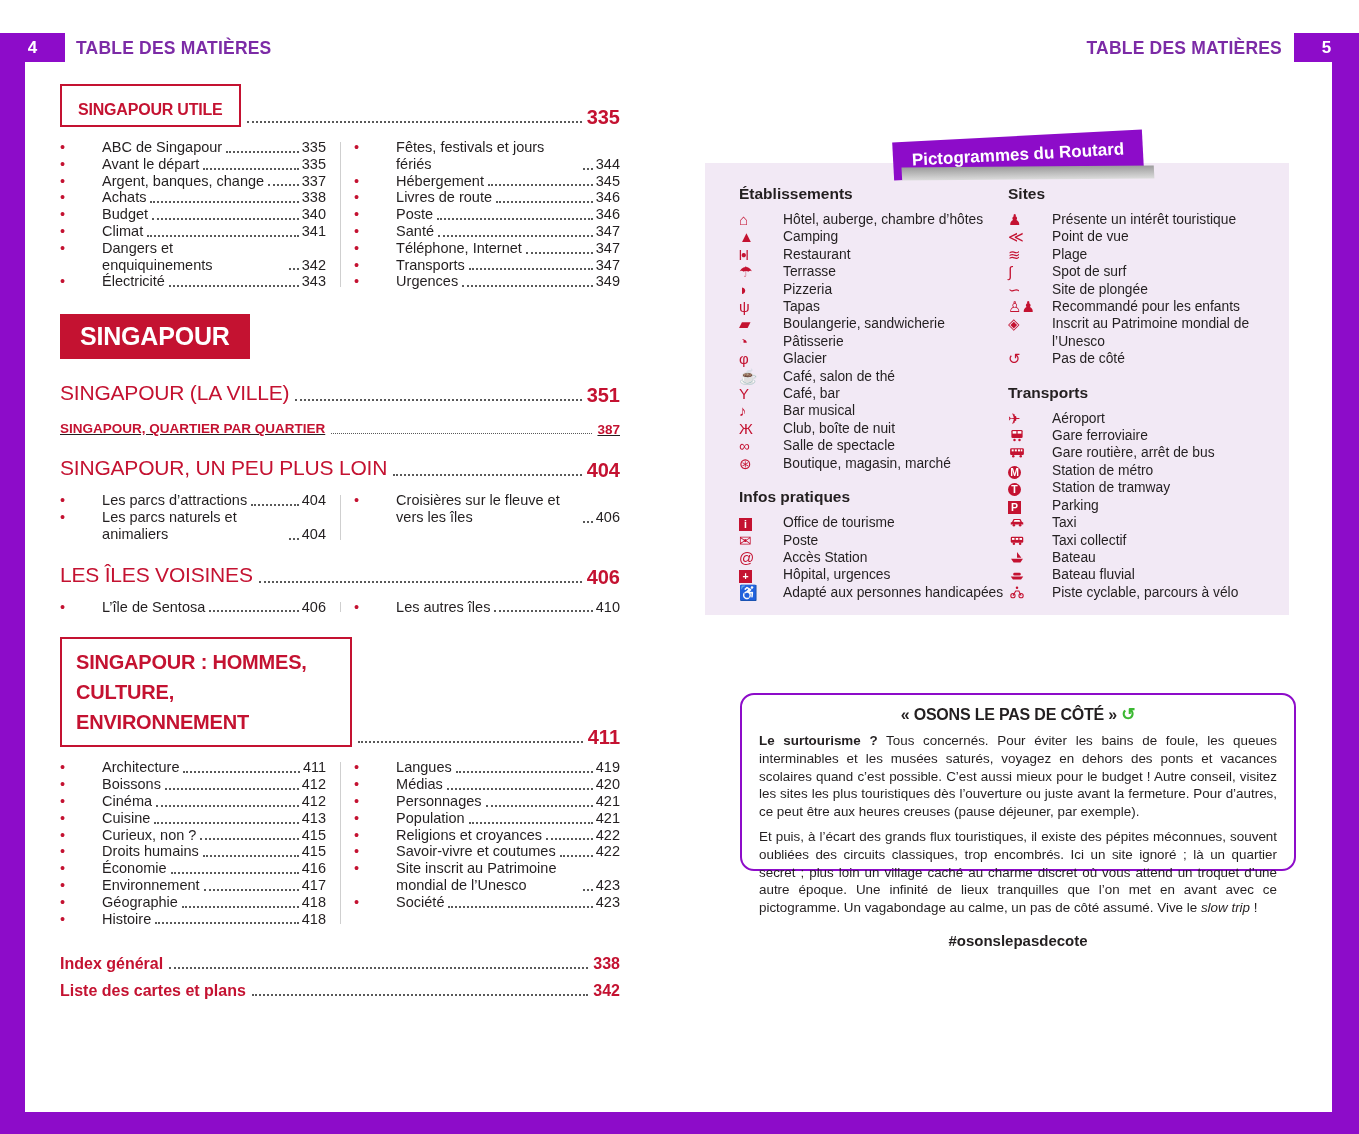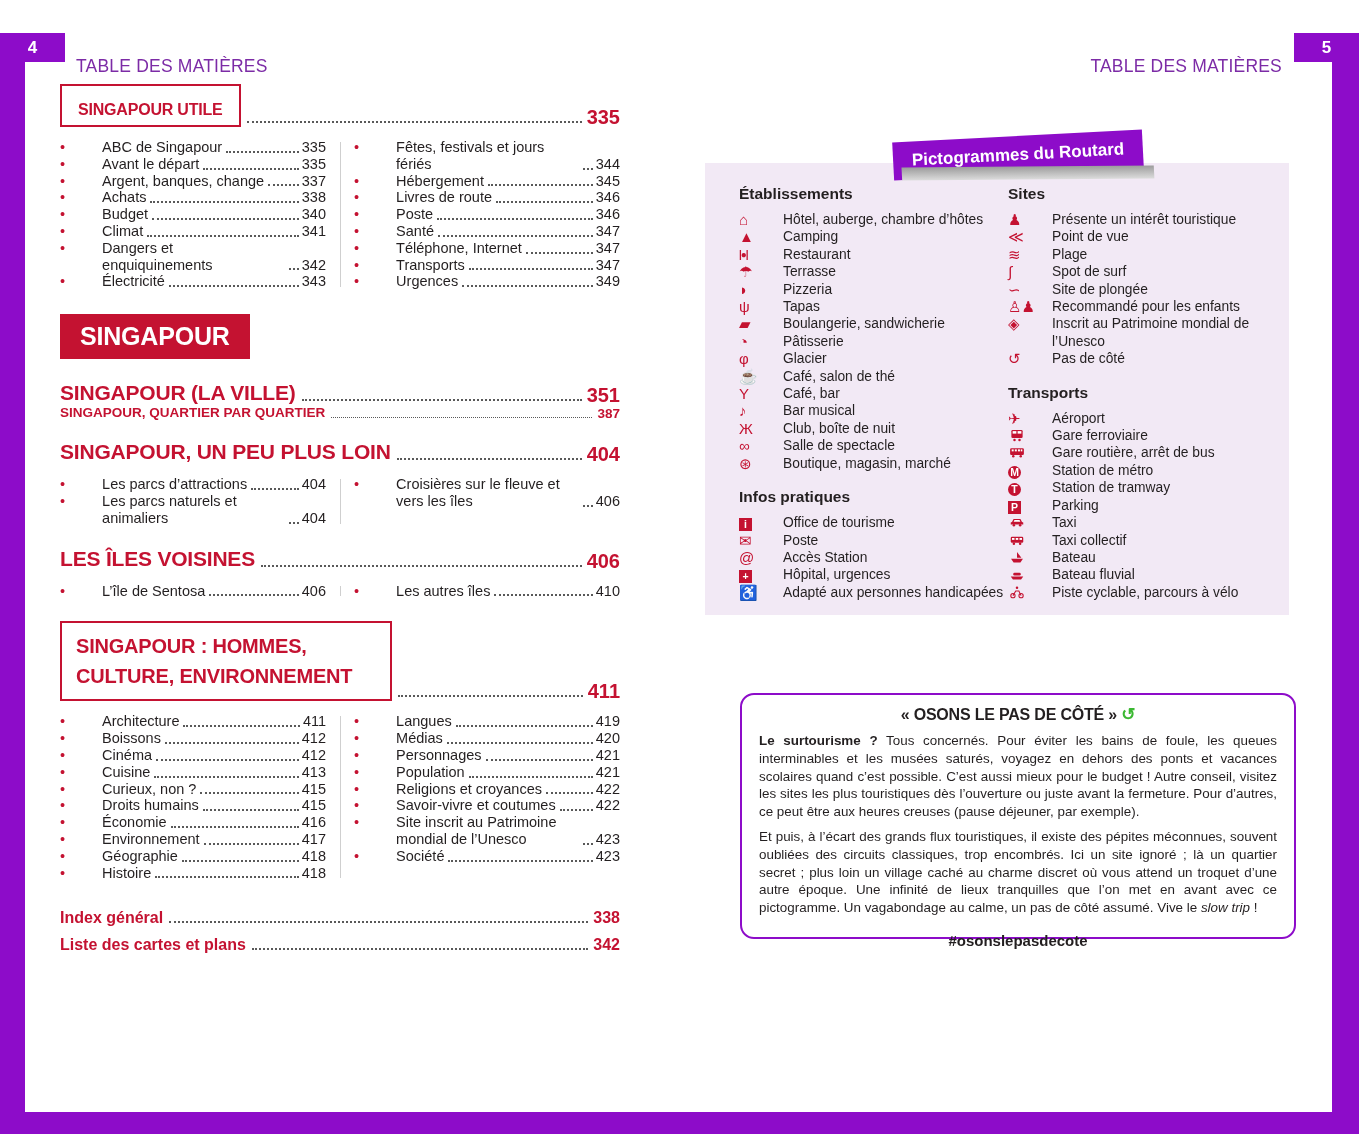--- a/index.html
+++ b/index.html
@@ -16,41 +16,41 @@
     font-family:"Liberation Sans", sans-serif;color:var(--ink);
   }
   
   .strip-left{position:absolute;left:0;top:33px;bottom:0;width:25px;background:var(--purple);}
   .strip-right{position:absolute;right:0;top:33px;bottom:0;width:27px;background:var(--purple);}
   .bar-bottom{position:absolute;left:0;right:0;bottom:0;height:22px;background:var(--purple);}
   .badge{position:absolute;top:33px;height:29px;background:var(--purple);color:#fff;
          font-weight:bold;font-size:17px;line-height:29px;text-align:center;}
   .badge.l{left:0;width:65px;}
   .badge.r{right:0;width:65px;}
-  .page-header{position:absolute;top:56px;font-size:17.5px;font-weight:normal;color:var(--purpletext);letter-spacing:.2px;}
+  .page-header{position:absolute;top:38px;font-size:17.5px;font-weight:bold;color:var(--purpletext);letter-spacing:.2px;}
   .page-header.l{left:76px;}
   .page-header.r{right:77px;}
 
   
   .toc{position:absolute;left:60px;top:84px;width:560px;}
   .leader{flex:1 1 10px;border-bottom:2px dotted #595959;margin:0 5px 4px 6px;align-self:flex-end;min-width:10px;}
   .sec-box-row{display:flex;align-items:flex-end;}
   .box-red{border:2px solid var(--red);padding:15px 16px 6px;font-size:16px;font-weight:bold;color:var(--red);letter-spacing:-.2px;white-space:nowrap;}
   .pg-red{font-size:20px;font-weight:bold;color:var(--red);line-height:1;}
   .pg-red.small{font-size:13.5px;}
   .sec-banner{display:inline-block;background:var(--red);color:#fff;font-size:25px;font-weight:bold;
               padding:8px 20px;margin:24px 0 2px;letter-spacing:-.2px;}
   .h1row,.h2row,.box2wrap,.f-row{display:flex;align-items:flex-end;}
   .h1row{margin-top:20px;}
-  .h1row .t{font-size:21px;font-weight:bold;color:var(--red);letter-spacing:-.2px;white-space:nowrap;}
-  .h2row{}
+  .h1row .t{font-size:21px;font-weight:normal;color:var(--red);letter-spacing:-.2px;white-space:nowrap;}
+  .h2row{margin-top:16px;text-decoration:underline;}
   .h2row .t{font-size:13.5px;font-weight:bold;color:var(--red);white-space:nowrap;}
   .h2row .leader{border-bottom-width:1.5px;margin-bottom:2px;}
   .box2wrap{margin-top:22px;}
-  .box2{border:2px solid var(--red);padding:8px 14px;width:332px;box-sizing:border-box;flex:0 0 auto;}
+  .box2{border:2px solid var(--red);padding:8px 14px;width:292px;box-sizing:border-box;flex:0 0 auto;}
   .box2 .line{font-size:20px;font-weight:bold;color:var(--red);line-height:30px;letter-spacing:-.2px;}
   .cols{display:flex;position:relative;margin-top:12px;}
   .cols::before{content:"";position:absolute;left:50%;top:3px;bottom:3px;width:1px;background:#cfcfcf;}
   .col{width:50%;box-sizing:border-box;}
   .col:first-child{padding-right:14px;}
   .col:last-child{padding-left:14px;}
   .ti{display:flex;font-size:14.5px;line-height:16.8px;}
   .ti .bullet{color:var(--red);margin-right:5px;flex:0 0 auto;}
   .ti .lbl{flex:0 1 auto;margin-left:32px;}
   .ti .leader{margin:0 3px 3px 4px;border-bottom-width:2px;}
@@ -74,21 +74,21 @@
   .pgrid{display:grid;grid-template-columns:44px 1fr;}
   .picell{color:var(--red);font-size:15px;line-height:17.4px;}
   .picell.small{font-size:10px;letter-spacing:-1px;font-weight:bold;line-height:17.4px;}
   .plabel{font-size:13.8px;line-height:17.4px;}
   .bsq,.bci{display:inline-block;width:13px;height:13px;background:var(--red);color:#fff;
             font-size:10.5px;font-weight:bold;text-align:center;line-height:13px;}
   .bci{border-radius:50%;}
   .picell svg{width:18px;height:15px;fill:var(--red);vertical-align:-2px;}
 
   
-  .callout{position:absolute;left:740px;top:693px;width:556px;height:246px;border:2px solid var(--purple);
+  .callout{position:absolute;left:740px;top:693px;width:556px;height:178px;border:2px solid var(--purple);
            border-radius:14px;box-sizing:border-box;padding:9px 17px;background:#fff;}
   .co-title{text-align:center;font-weight:bold;font-size:16px;letter-spacing:-.2px;}
   .co-icon{color:var(--green);font-weight:bold;font-size:17px;}
   .co-p{margin:7px 0 0;font-size:13.4px;line-height:17.8px;text-align:justify;}
   .co-tag{text-align:center;font-weight:bold;font-size:15px;margin-top:15px;}
 </style>
 </head>
 <body>
 
 <div class="strip-left"></div>

